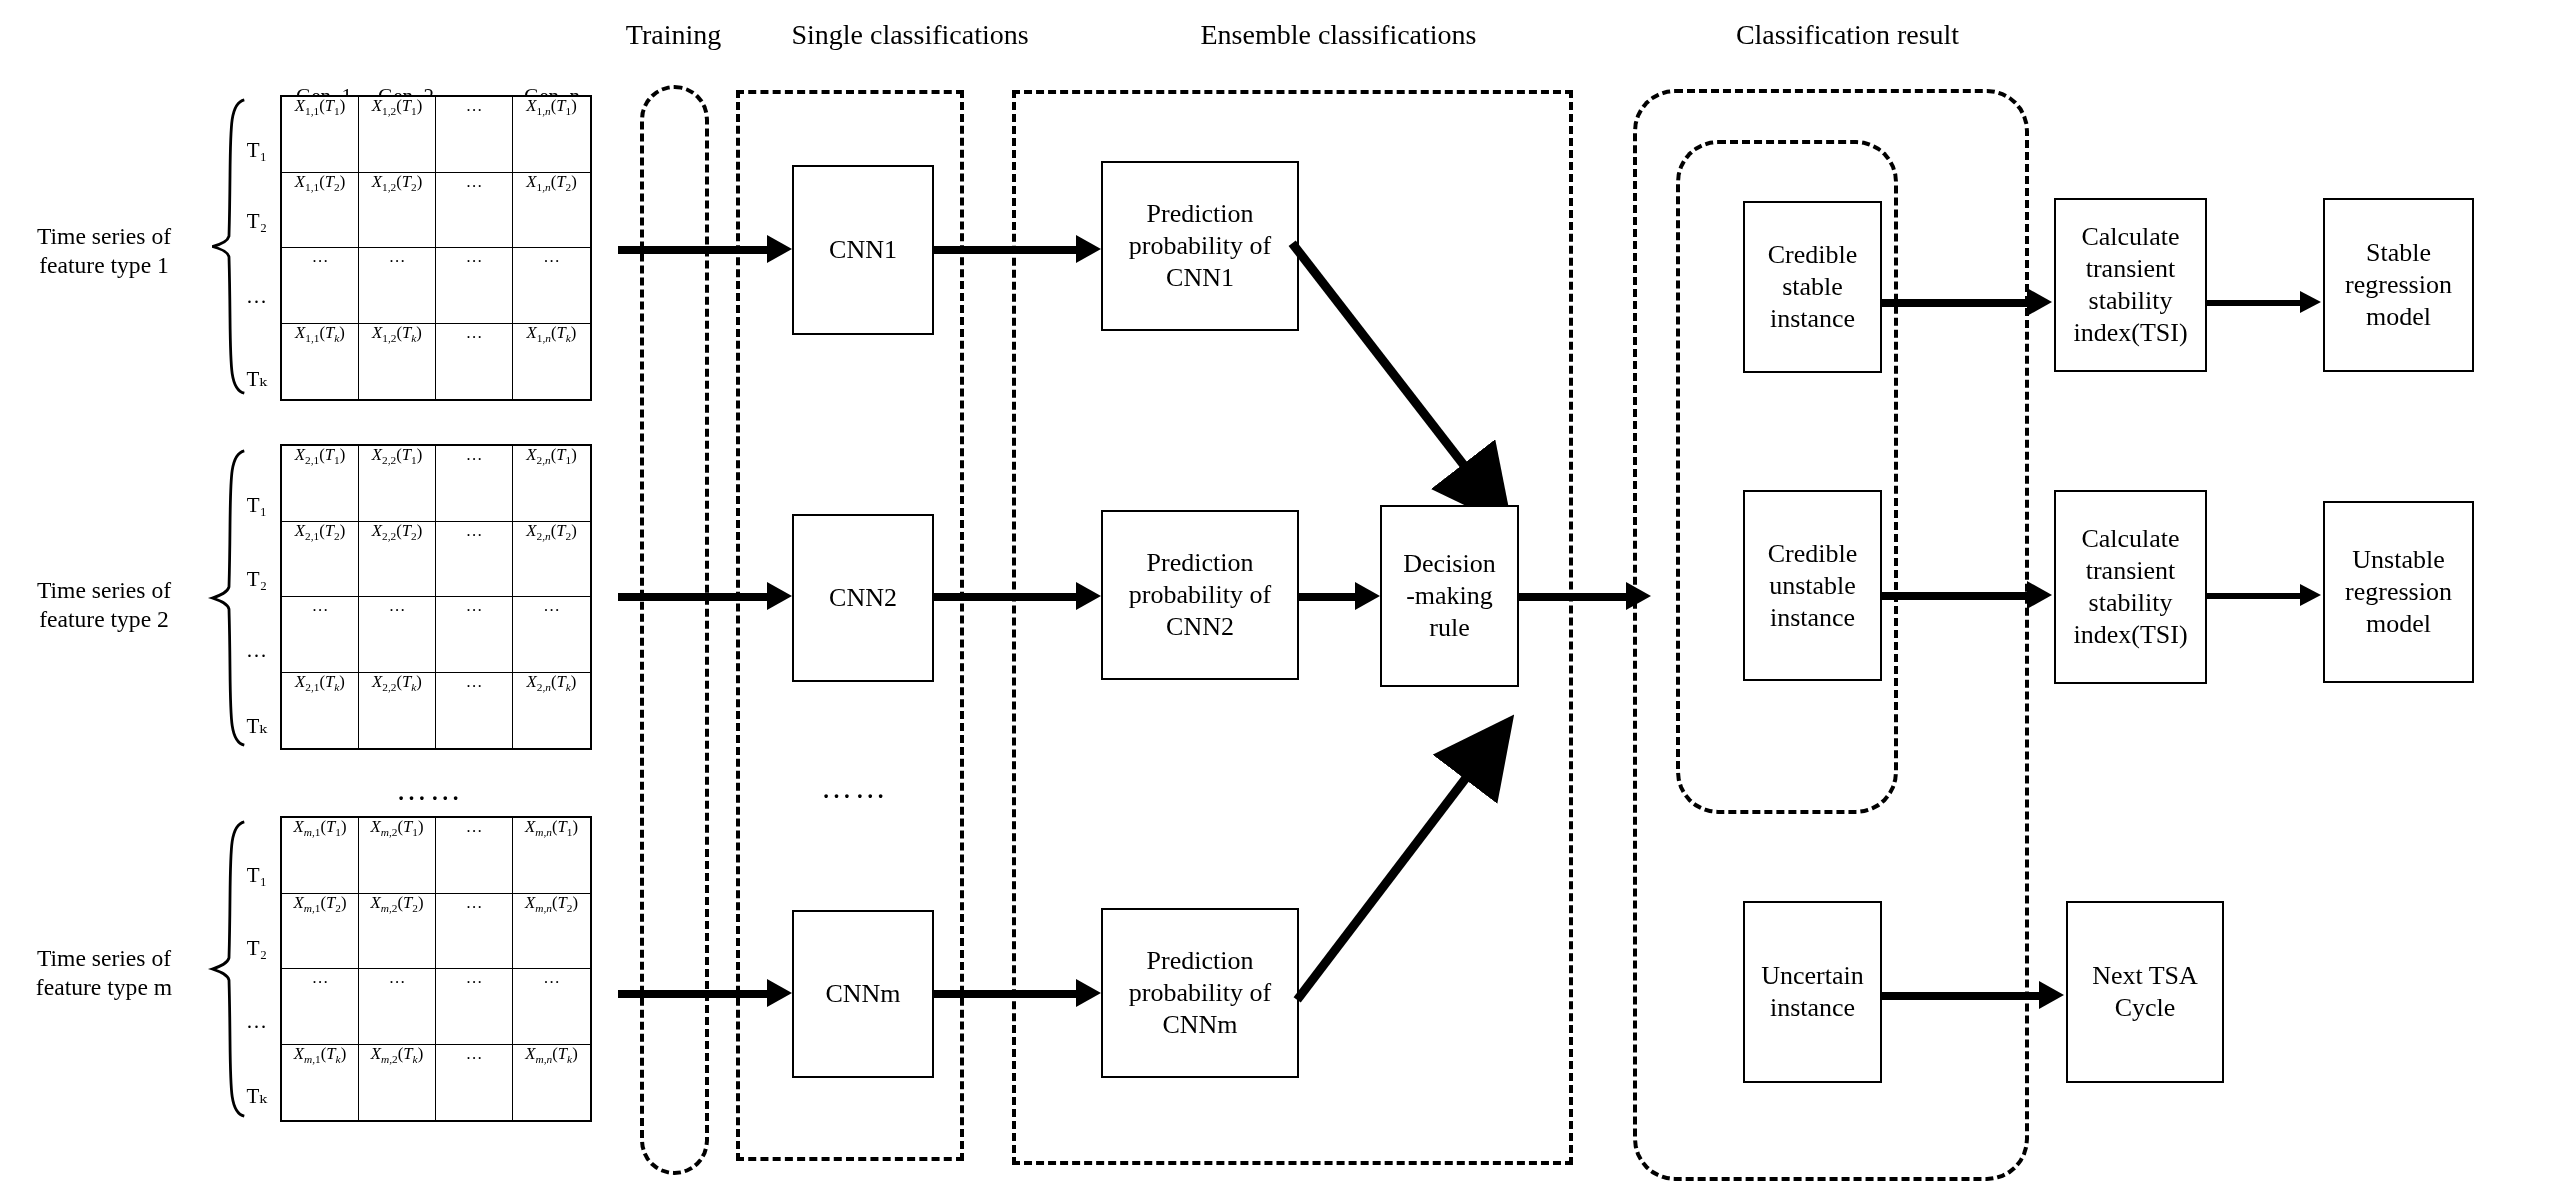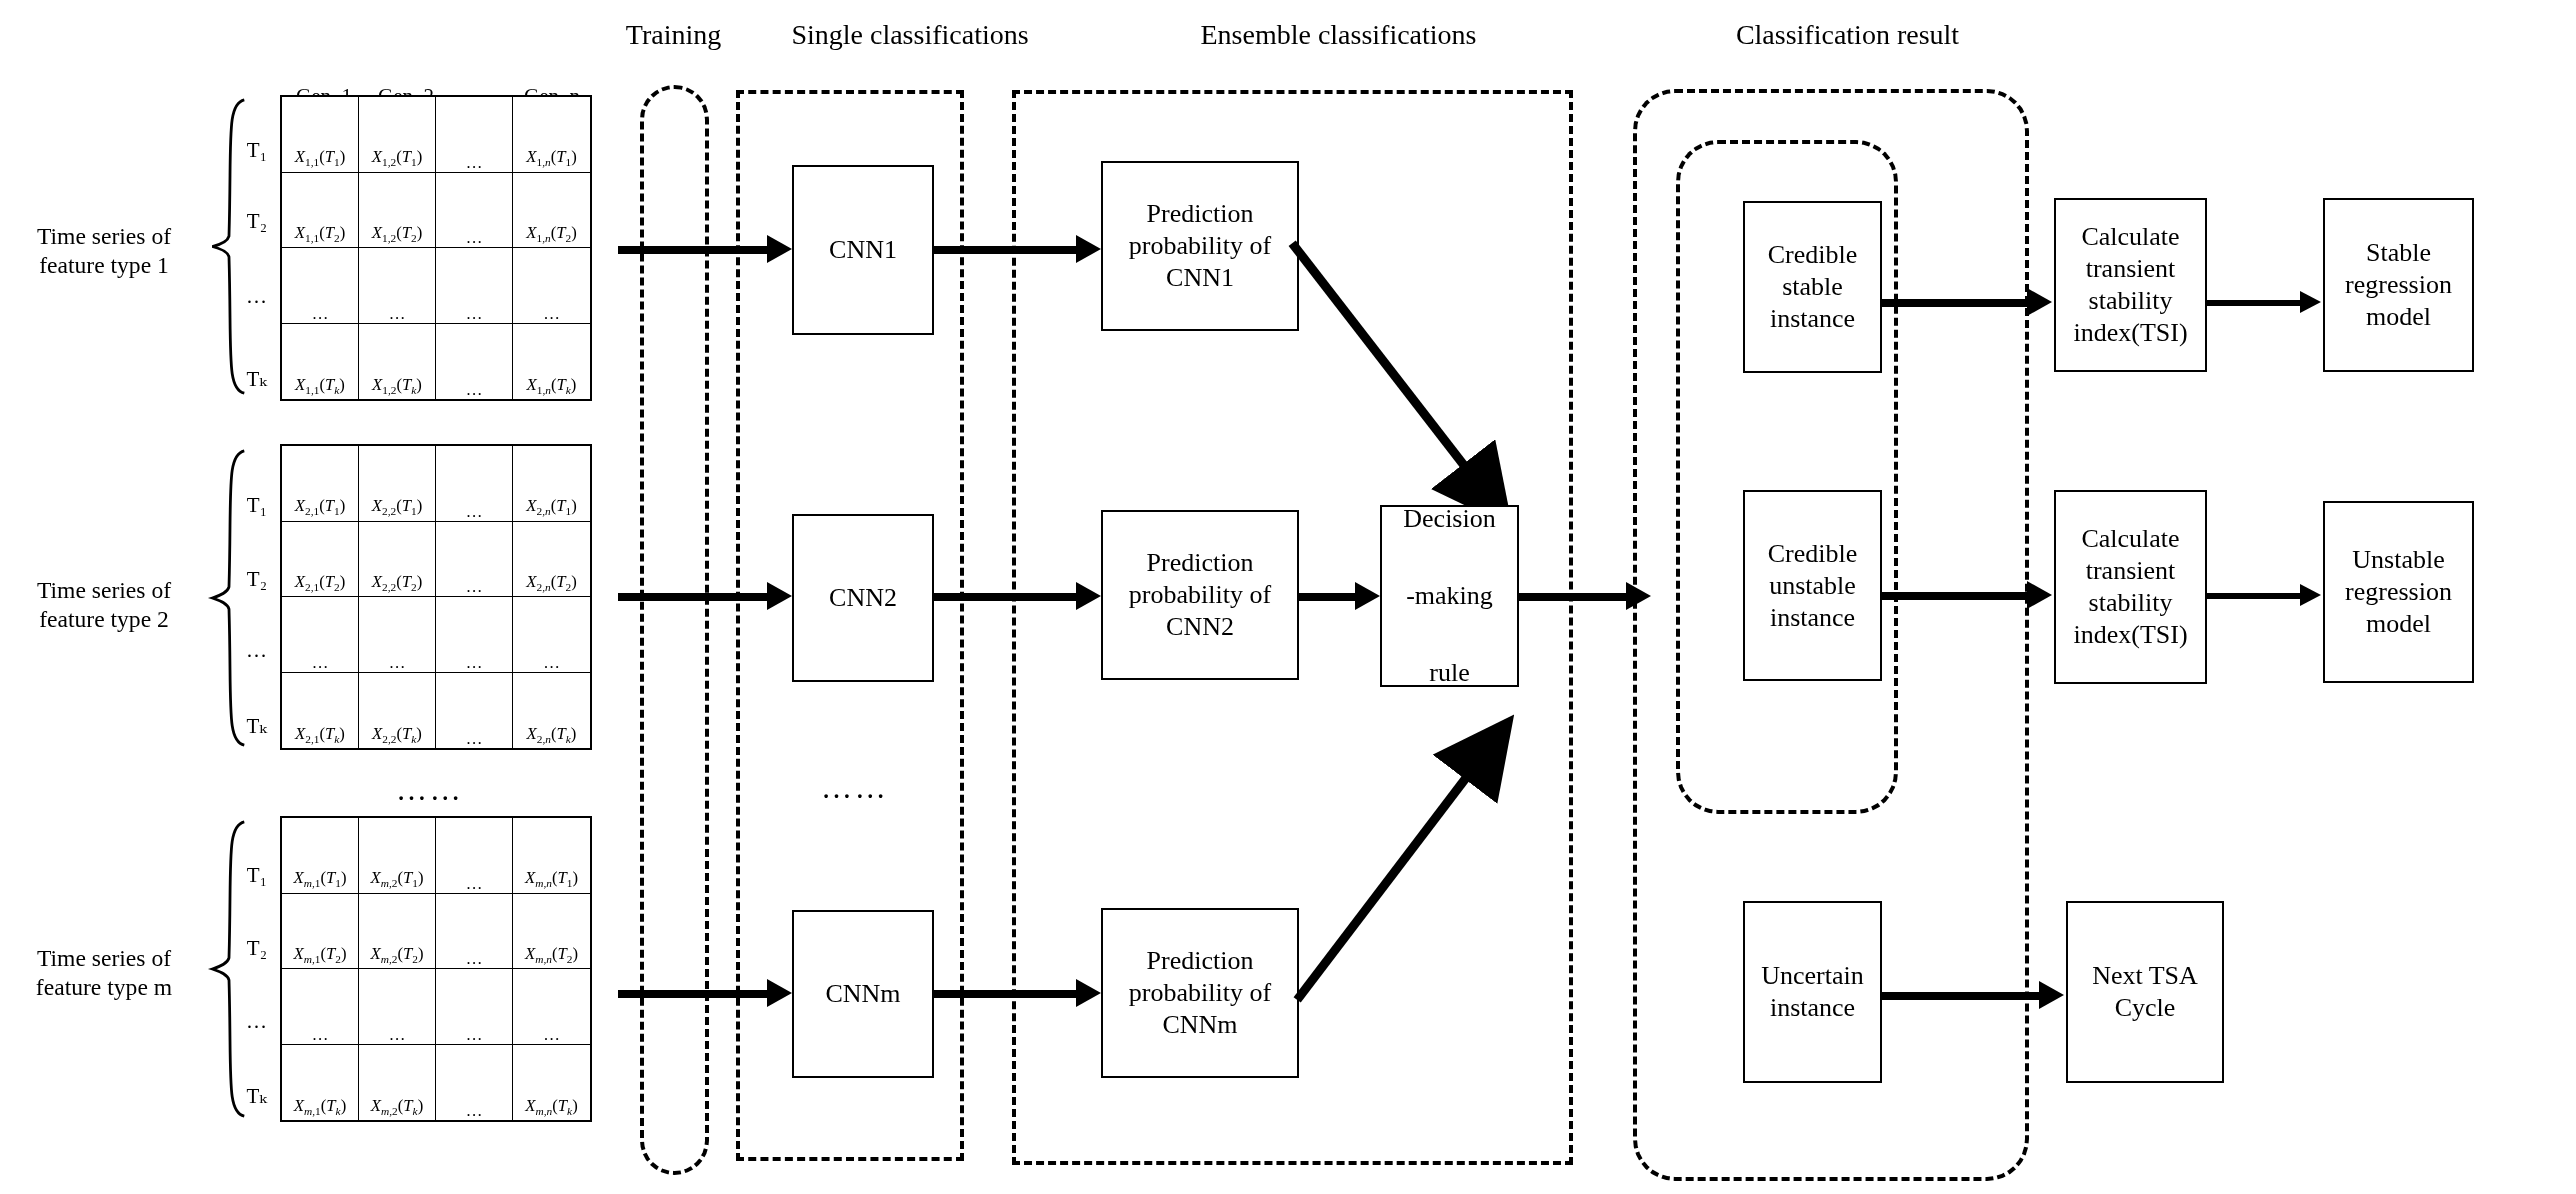--- a/index.html
+++ b/index.html
@@ -20,21 +20,21 @@
 
   
   .sbox{border:2.1px solid #000;background:#fff;display:flex;align-items:center;
         justify-content:center;text-align:center;}
   .sbox .lbl{font-size:26px;line-height:32px;padding:0 4.2px;}
 
   
   .matrix{border:2.1px solid #000;background:#fff;display:grid;
           grid-template-columns:repeat(4,1fr);}
   .matrix .cell{border-right:1.4px solid #000;border-bottom:1.4px solid #000;
-                display:flex;align-items:flex-end;justify-content:center;
+                display:flex;align-items:flex-start;justify-content:center;
                 font-size:16.7px;line-height:18px;white-space:nowrap;}
   .matrix .cell:nth-child(4n){border-right:none;}
   .matrix .cell.lastrow{border-bottom:none;}
   .matrix .cell i{font-style:italic;}
   sub{font-size:0.68em;}
 
   
   .gencap{font-size:21px;line-height:22px;white-space:nowrap;margin-top:31px;}
 
   
@@ -312,21 +312,21 @@
       </marker>
     </defs>
     <line x1="6" y1="400" x2="295" y2="20" stroke="#000" stroke-width="13" marker-end="url(#ah2)"></line>
   </svg>
 
   <div class="arrow-h" style="left:1298px;top:597px;width:82px;">
     <div class="shaft" style="width:60px;"></div>
       <div class="head" style="left:57px;"></div>
   </div>
 
-  <div class="abs sbox" style="left:1380px;top:505px;width:139px;height:182px;flex-direction:column;gap:45px;">
+  <div class="abs sbox" style="left:1380px;top:505px;width:139px;height:182px;flex-direction:column;">
     <span class="lbl">Decision</span>
     <span class="lbl">-making</span>
     <span class="lbl">rule</span>
   </div>
 
   <div class="arrow-h" style="left:1519px;top:597px;width:132px;">
     <div class="shaft" style="width:110px;"></div>
       <div class="head" style="left:107px;"></div>
   </div>
 

